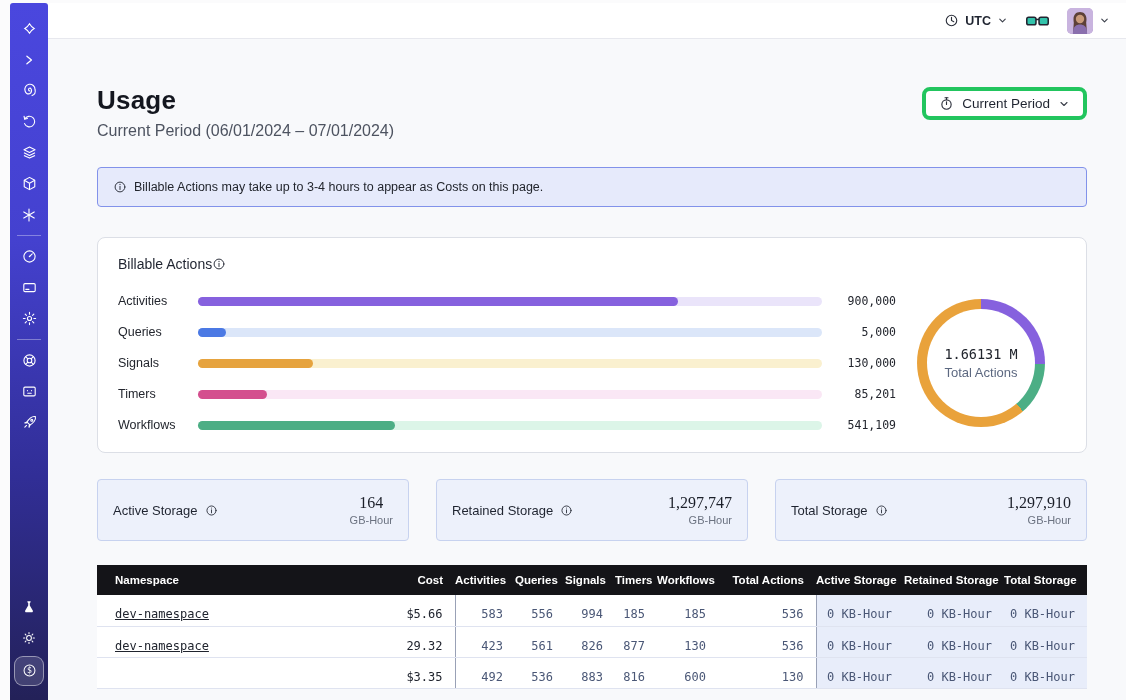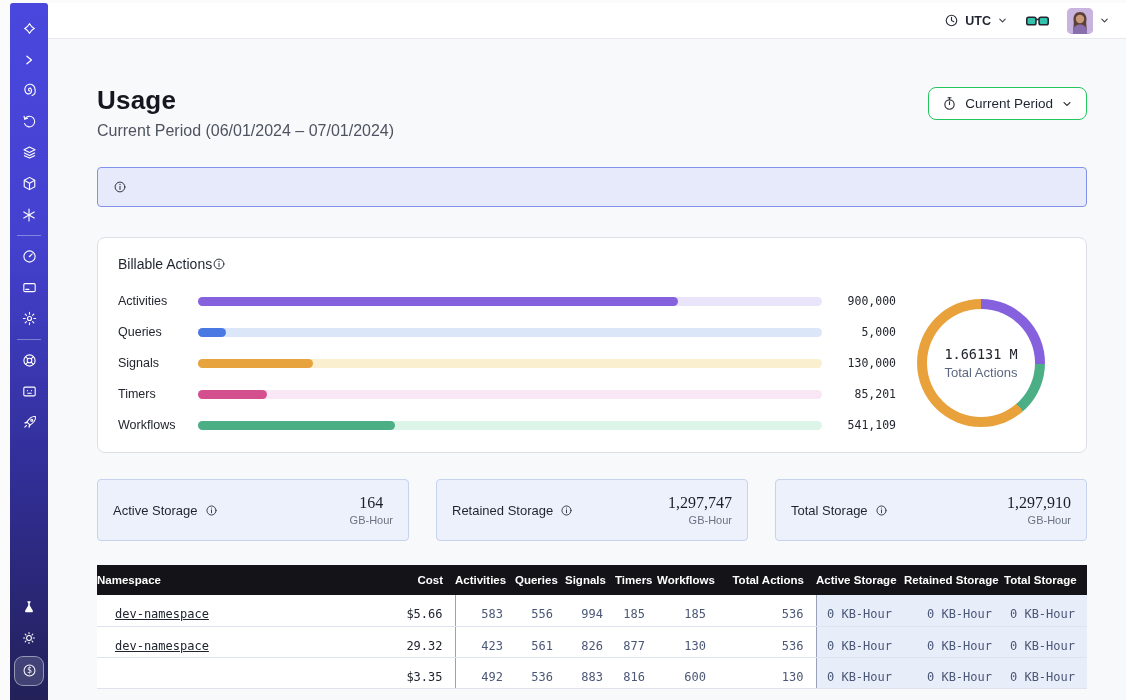--- a/index.html
+++ b/index.html
@@ -34,21 +34,21 @@
 
   
   #main { position:absolute; left:48px; top:39px; right:0; height:661px; background:#f8f9fb;
     padding:46px 0 0 49px; }
   #content { width:990px; }
 
   .header-row { display:flex; justify-content:space-between; align-items:flex-start; }
   h1 { font-size:26px; font-weight:600; color:#14171f; letter-spacing:.2px; }
   .subtitle { font-size:16px; color:#4d5360; margin-top:6px; }
   .period-btn { display:flex; align-items:center; gap:8px; background:#fff;
-    border:1px solid #22c55e; border-radius:8px; height:33px; padding:0 13px;
+    border:4px solid #22c55e; border-radius:8px; height:33px; padding:0 13px;
     font-size:13.5px; font-weight:500; color:#1f2430; cursor:pointer; margin-top:2px; }
 
   .banner { margin-top:27px; background:#e6eafb; border:1px solid #8292ea; border-radius:4px;
     padding:12px 15px; font-size:12.5px; color:#23262e; display:flex; align-items:center; gap:7px; }
 
   .card { margin-top:30px; background:#fff; border:1px solid #dcdfe6; border-radius:8px;
     padding:18px 20px 20px 20px; }
   .card-title { font-size:14px; color:#1f2430; display:flex; align-items:center; }
   .tabs { display:inline-flex; border:1px solid #b9bfcb; border-radius:4px; overflow:hidden;
     margin-top:12px; background:#fff; }
@@ -79,21 +79,21 @@
     padding:10px 15px; display:flex; justify-content:space-between; align-items:center; height:62px; }
   .storage-label { font-size:13px; color:#1f2430; display:flex; align-items:center; gap:7px; }
   .storage-right { text-align:right; }
   .storage-value { font-family:Liberation Serif, serif; font-size:16px; color:#1b1f29;text-align:center; }
   .storage-unit { font-size:11px; color:#6b7280; margin-top:2px; }
 
   
   .usage-table { margin-top:24px; width:990px; border-collapse:collapse; table-layout:fixed; }
   .usage-table th { background:#141418; color:#fff; font-size:11.5px; font-weight:600;
     height:30px; text-align:right; padding:0 12px 0 0; white-space:nowrap; }
-  .usage-table th.col-ns { text-align:left; }
+  .usage-table th.col-ns { text-align:left; padding-left:18px; }
   .usage-table td { background:#fff; height:31px; font-family:"DejaVu Sans Mono", monospace;
     font-size:12px; color:#4a5776; text-align:right; padding:8px 12px 0 0; white-space:nowrap;
     border-bottom:1px solid #dfe3f0; }
   .usage-table td.cell-ns { text-align:left; padding-left:18px; }
   .usage-table td.cell-ns a { color:#20242e; text-decoration:underline; cursor:pointer; }
   .usage-table td.cell-cost { color:#20242e; border-right:1px solid #99a1b6; }
   .usage-table td.cell-store { background:#e8edfa; }
   .usage-table td.cell-store-first { border-left:1px solid #99a1b6; }
 
   .info-ic { display:inline-flex; color:#2b2f3a; }
@@ -284,20 +284,21 @@
       </div>
 
       <div class="banner">
         <span class="info-ic">
           <svg width="14" height="14" viewBox="0 0 20 20" fill="none" stroke="currentColor" stroke-width="1.4" stroke-linecap="round">
             <circle cx="10" cy="10" r="7"></circle>
               <line x1="10" y1="9" x2="10" y2="13.6"></line>
             <circle cx="10" cy="6.3" r="0.8" fill="currentColor" stroke="none"></circle>
           </svg>
         </span>
+        <span>Billable Actions may take up to 3-4 hours to appear as Costs on this page.</span>
       </div>
 
       <section class="card">
         <div class="card-title">
           <span>Billable Actions</span>
           <span class="info-ic">
             <svg width="14" height="14" viewBox="0 0 20 20" fill="none" stroke="currentColor" stroke-width="1.4" stroke-linecap="round">
               <circle cx="10" cy="10" r="7"></circle>
                 <line x1="10" y1="9" x2="10" y2="13.6"></line>
               <circle cx="10" cy="6.3" r="0.8" fill="currentColor" stroke="none"></circle>

